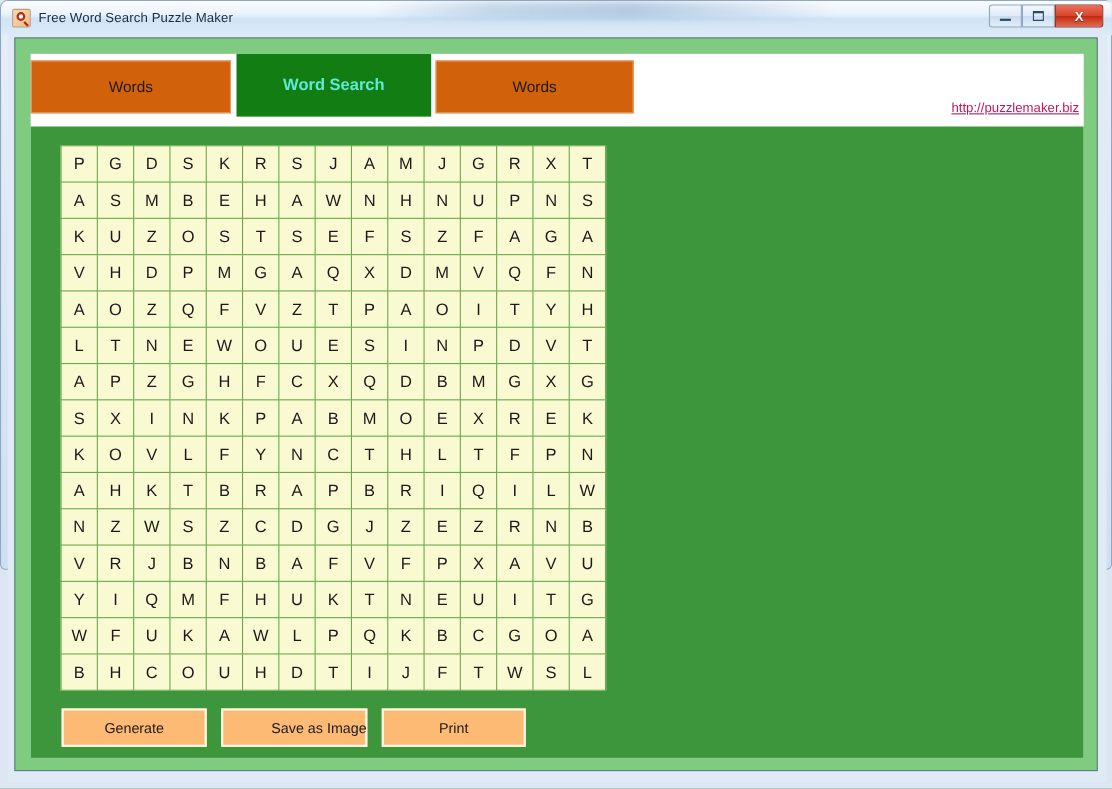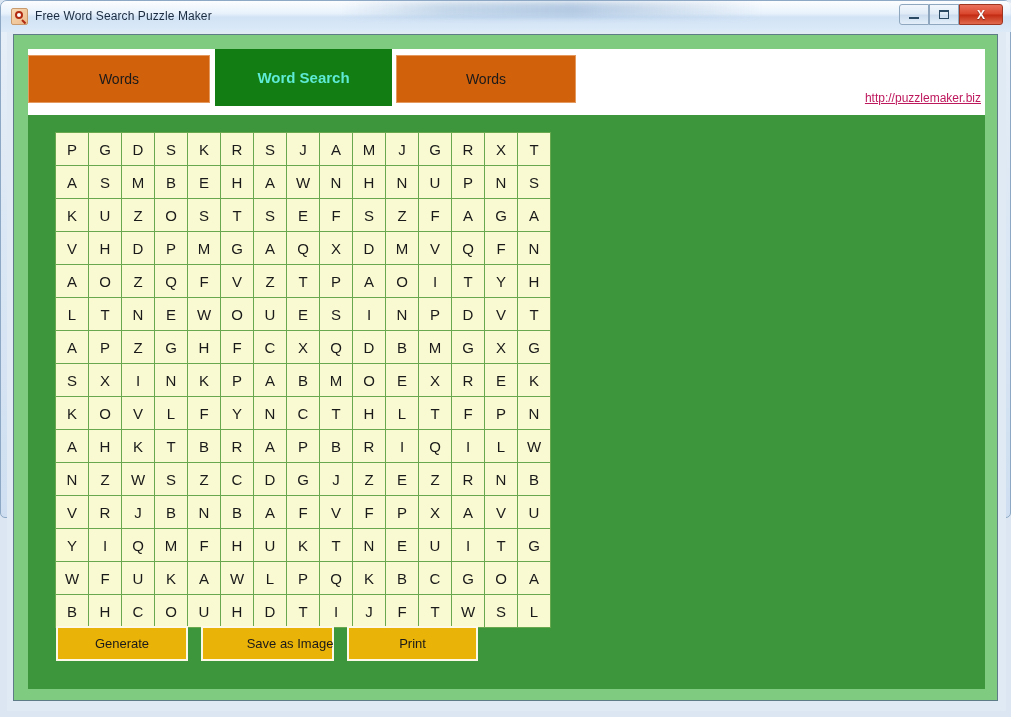--- a/index.html
+++ b/index.html
@@ -216,23 +216,23 @@
     background: #fafad2;
     border: 1px solid #6aa84f;
     font-size: 15px;
     color: #1a1a1a;
     font-family: "Liberation Sans", sans-serif;
   }
 
   
   .action-btn {
     position: absolute;
-    top: 511px;
+    top: 529px;
     height: 35px;
-    background: #eab308;
+    background: #fdba74;
     border: 2px solid #fdf9e8;
     color: #1a1a1a;
     font-size: 13px;
     display: flex;
     align-items: center;
     justify-content: center;
     cursor: default;
     white-space: nowrap;
   }
   #btn-generate { left: 28px;  width: 132px; }

